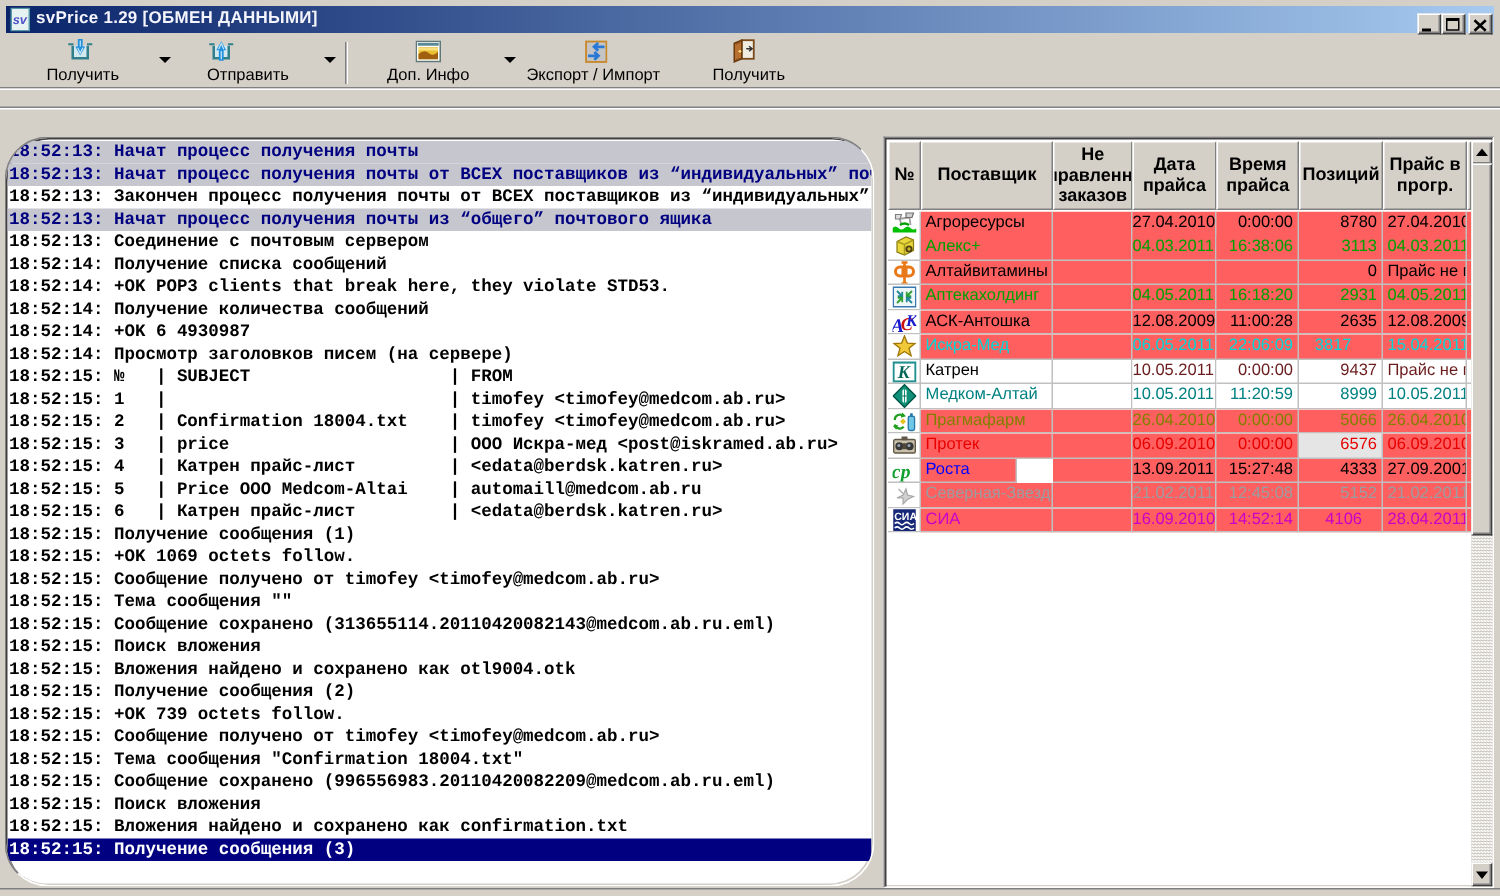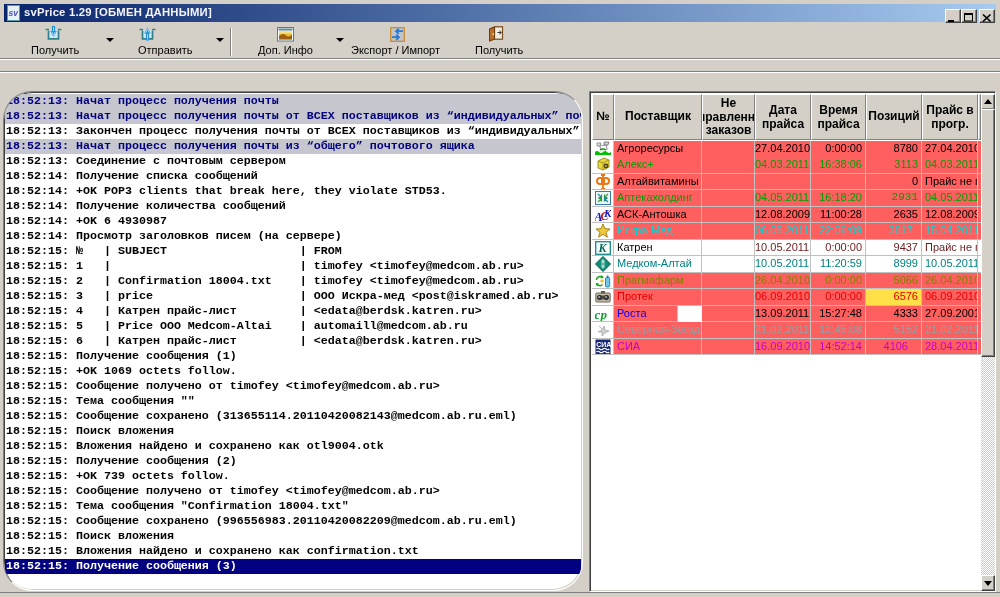--- a/index.html
+++ b/index.html
@@ -231,21 +231,21 @@
             <rect x="0.5" y="1.5" width="15" height="13" fill="#eef6f8" stroke="#3878b0" stroke-width="1"></rect>
             <path d="M3 4 l3.5 3.5 m0 -3 l0 3 l-3 0" fill="none" stroke="#208898" stroke-width="1.2"></path>
             <path d="M13 4 l-3.5 3.5 m0 -3 l0 3 l3 0" fill="none" stroke="#30a030" stroke-width="1.2"></path>
             <path d="M3 12 l3.5 -3.5 m-3 0 l3 0 l0 3" fill="none" stroke="#30a030" stroke-width="1.2"></path>
             <path d="M13 12 l-3.5 -3.5 m3 0 l-3 0 l0 3" fill="none" stroke="#208898" stroke-width="1.2"></path>
           </svg></div>
         <div class="cell" style="left:22px; width:88px; background:#ff5f5f; color:#00a000; text-align:left; padding-left:3px;">Аптекахолдинг</div>
         <div class="cell" style="left:110px; width:53px; background:#ff5f5f; color:#00a000; text-align:left; padding-left:3px;"></div>
         <div class="cell" style="left:163px; width:56px; background:#ff5f5f; color:#00a000; text-align:right; padding-right:3px;">04.05.2011</div>
         <div class="cell" style="left:219px; width:55px; background:#ff5f5f; color:#00a000; text-align:right; padding-right:3px;">16:18:20</div>
-        <div class="cell" style="left:274px; width:56px; background:#ff5f5f; color:#00a000; text-align:right; padding-right:3px;font-family:Liberation Mono, monospace;">2931</div>
+        <div class="cell" style="left:274px; width:56px; background:#ff5f5f; color:#00a000; text-align:right; padding-right:3px;">2931</div>
         <div class="cell" style="left:330px; width:56px; background:#ff5f5f; color:#00a000; text-align:left; padding-left:3px;">04.05.2011</div>
         <div class="cell" style="left:386px; width:3px; background:#ff5f5f; border-right:none;"></div>
       </div>
 <div class="abs row" style="top:113px; height:16px;">
         <div class="cell icell" style="left:0px; width:22px;"><svg width="16" height="16" viewBox="0 0 16 16">
             <text x="-1" y="14" font-family="Liberation Serif" font-size="13" font-weight="bold" font-style="italic" fill="#1818cc">А</text>
             <text x="5.5" y="13" font-family="Liberation Serif" font-size="12" font-weight="bold" font-style="italic" fill="#cc1010">С</text>
             <text x="9" y="10" font-family="Liberation Serif" font-size="11" font-weight="bold" font-style="italic" fill="#1818cc">К</text>
           </svg></div>
         <div class="cell" style="left:22px; width:88px; background:#ff5f5f; color:#000000; text-align:left; padding-left:3px;">АСК-Антошка</div>
@@ -257,21 +257,21 @@
         <div class="cell" style="left:386px; width:3px; background:#ff5f5f; border-right:none;"></div>
       </div>
 <div class="abs row" style="top:129px; height:17px;">
         <div class="cell icell" style="left:0px; width:22px;"><svg width="16" height="16" viewBox="0 0 16 16">
             <path d="M8 1 L9.9 5.7 L15 6 L11 9.2 L12.4 14.2 L8 11.3 L3.6 14.2 L5 9.2 L1 6 L6.1 5.7 Z" fill="#f0c838" stroke="#a07808" stroke-width="0.9"></path>
           </svg></div>
         <div class="cell" style="left:22px; width:88px; background:#ff5f5f; color:#00d8d8; text-align:left; padding-left:3px;">Искра-Мед</div>
         <div class="cell" style="left:110px; width:53px; background:#ff5f5f; color:#00d8d8; text-align:left; padding-left:3px;"></div>
         <div class="cell" style="left:163px; width:56px; background:#ff5f5f; color:#00d8d8; text-align:right; padding-right:3px;">06.05.2011</div>
         <div class="cell" style="left:219px; width:55px; background:#ff5f5f; color:#00d8d8; text-align:right; padding-right:3px;">22:06:09</div>
-        <div class="cell" style="left:274px; width:56px; background:#ff5f5f; color:#00d8d8; text-align:right; padding-right:8px;">3817</div>
+        <div class="cell" style="left:274px; width:56px; background:#ff5f5f; color:#00d8d8; text-align:right; padding-right:20px;">3817</div>
         <div class="cell" style="left:330px; width:56px; background:#ff5f5f; color:#00d8d8; text-align:left; padding-left:3px;">15.04.2011</div>
         <div class="cell" style="left:386px; width:3px; background:#ff5f5f; border-right:none;"></div>
       </div>
 <div class="abs row" style="top:146px; height:16px;">
         <div class="cell icell" style="left:0px; width:22px;"><svg width="16" height="16" viewBox="0 0 16 16">
             <rect x="0.7" y="1.7" width="14.6" height="12.6" fill="#ffffff" stroke="#209090" stroke-width="1.4"></rect>
             <text x="3.5" y="12" font-family="Liberation Serif" font-size="12" font-weight="bold" font-style="italic" fill="#006858">K</text>
           </svg></div>
         <div class="cell" style="left:22px; width:88px; background:#ffffff; color:#000000; text-align:left; padding-left:3px;">Катрен</div>
         <div class="cell" style="left:110px; width:53px; background:#ffffff; color:#6b1c1c; text-align:left; padding-left:3px;"></div>
@@ -319,21 +319,21 @@
             <circle cx="11.4" cy="8.5" r="2.7" fill="#383838"></circle>
             <circle cx="4.2" cy="8" r="1" fill="#98a8b8"></circle>
             <circle cx="11" cy="8" r="1" fill="#98a8b8"></circle>
             <rect x="6.8" y="6.5" width="2.4" height="4" fill="#504838"></rect>
             <rect x="6" y="2" width="4" height="2.5" fill="#605848"></rect>
           </svg></div>
         <div class="cell" style="left:22px; width:88px; background:#ff5f5f; color:#e80000; text-align:left; padding-left:3px;">Протек</div>
         <div class="cell" style="left:110px; width:53px; background:#ff5f5f; color:#e80000; text-align:left; padding-left:3px;"></div>
         <div class="cell" style="left:163px; width:56px; background:#ff5f5f; color:#e80000; text-align:right; padding-right:3px;">06.09.2010</div>
         <div class="cell" style="left:219px; width:55px; background:#ff5f5f; color:#e80000; text-align:right; padding-right:3px;">0:00:00</div>
-        <div class="cell" style="left:274px; width:56px; background:#fde047; color:#e80000; text-align:right; padding-right:3px;">6576</div>
+        <div class="cell" style="left:274px; width:56px; background:#e5e5e5; color:#e80000; text-align:right; padding-right:3px;">6576</div>
         <div class="cell" style="left:330px; width:56px; background:#ff5f5f; color:#e80000; text-align:left; padding-left:3px;">06.09.2010</div>
         <div class="cell" style="left:386px; width:3px; background:#ff5f5f; border-right:none;"></div>
       </div>
 <div class="abs row" style="top:212px; height:16px;">
         <div class="cell icell" style="left:0px; width:22px;"><svg width="16" height="16" viewBox="0 0 16 16">
             <text x="-0.5" y="12.5" font-family="Liberation Serif" font-size="13" font-weight="bold" font-style="italic" fill="#10a030">с</text>
             <text x="5.5" y="12.5" font-family="Liberation Serif" font-size="13" font-weight="bold" font-style="italic" fill="#10a030">р</text>
           </svg></div>
         <div class="cell" style="left:22px; width:64px; background:#ff5f5f; color:#0000ff; text-align:left; padding-left:3px;">Роста</div>
         <div class="cell" style="left:110px; width:53px; background:#ff5f5f; color:#000000; text-align:left; padding-left:3px;"></div>

